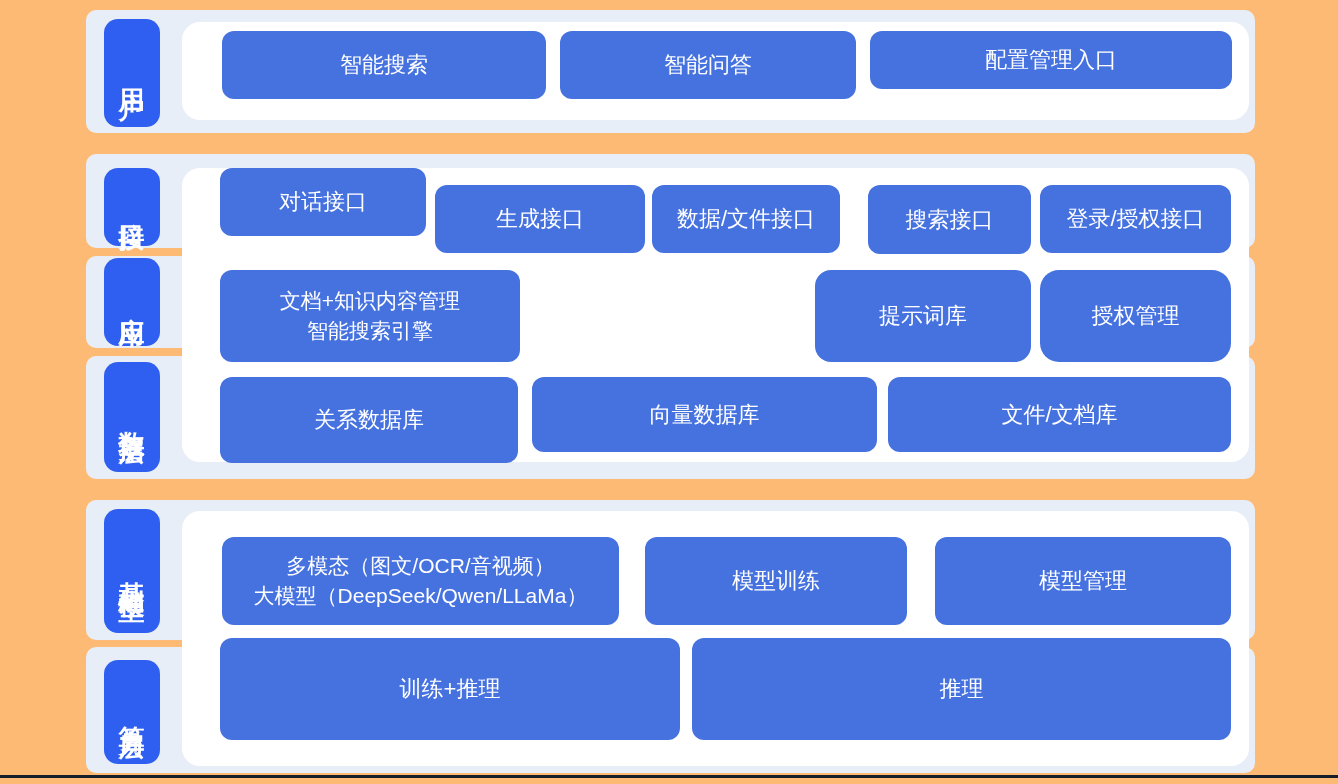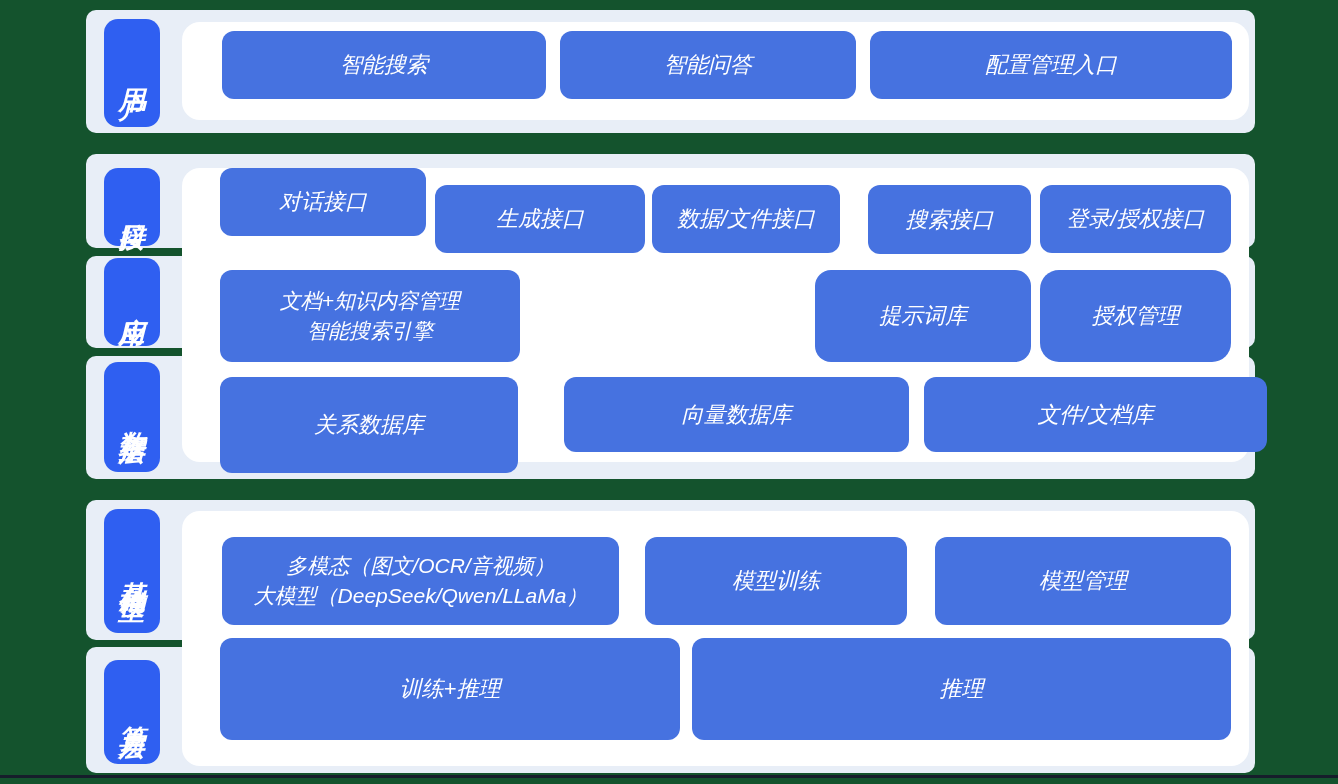--- a/index.html
+++ b/index.html
@@ -2,21 +2,21 @@
 <html><head>
 <meta charset="utf-8">
 <style>
   html,body{margin:0;padding:0;}
   body{
     width:1338px;height:784px;
     background:#ffffff;
     font-family:"Liberation Sans","DejaVu Sans",sans-serif;
     overflow:hidden;
   }
-  .canvas{position:relative;width:1338px;height:784px;background:#14532d;font-style:italic;}
+  .canvas{position:relative;width:1338px;height:784px;background:#fdba74;}
 
   
   .strip{
     position:absolute;left:86px;width:1169px;
     background:#e8eef7;border-radius:10px;
   }
 
   
   .panel{
     position:absolute;left:182px;width:1067px;
@@ -55,21 +55,21 @@
 
 <div class="canvas">
 
   <div class="strip" style="top:10px;height:123px;"></div>
   <div class="panel" style="top:22px;height:98px;"></div>
   <div class="vlabel" style="top:19px;height:108px;">
     <span class="vtext">用户</span>
   </div>
   <div class="box" style="left:222px;top:31px;width:324px;height:68px;">智能搜索</div>
   <div class="box" style="left:560px;top:31px;width:296px;height:68px;">智能问答</div>
-  <div class="box" style="left:870px;top:31px;width:362px;height:68px;">配置管理入口</div>
+  <div class="box" style="left:870px;top:31px;width:362px;height:58px;">配置管理入口</div>
 
   <div class="strip" style="top:154px;height:94px;"></div>
   <div class="strip" style="top:256px;height:92px;"></div>
   <div class="strip" style="top:356px;height:123px;"></div>
   <div class="panel" style="top:168px;height:294px;"></div>
 
   <div class="vlabel" style="top:168px;height:78px;">
     <span class="vtext">接口</span>
   </div>
   <div class="vlabel" style="top:258px;height:88px;">
@@ -87,23 +87,23 @@
 
   <div class="box" style="left:220px;top:270px;width:300px;height:92px;">
     <div class="lines">
       <span>文档+知识内容管理</span>
       <span>智能搜索引擎</span>
     </div>
   </div>
   <div class="box" style="left:815px;top:270px;width:216px;height:92px;border-radius:16px;">提示词库</div>
   <div class="box" style="left:1040px;top:270px;width:191px;height:92px;border-radius:19px;">授权管理</div>
 
-  <div class="box" style="left:220px;top:377px;width:298px;height:96px;">关系数据库</div>
-  <div class="box" style="left:564px;top:377px;width:345px;height:75px;">向量数据库</div>
-  <div class="box" style="left:888px;top:377px;width:343px;height:75px;margin-left:36px;">文件/文档库</div>
+  <div class="box" style="left:220px;top:377px;width:298px;height:86px;">关系数据库</div>
+  <div class="box" style="left:532px;top:377px;width:345px;height:75px;">向量数据库</div>
+  <div class="box" style="left:888px;top:377px;width:343px;height:75px;">文件/文档库</div>
 
   <div class="strip" style="top:500px;height:140px;"></div>
   <div class="strip" style="top:647px;height:126px;"></div>
   <div class="panel" style="top:511px;height:255px;"></div>
 
   <div class="vlabel" style="top:509px;height:124px;">
     <span class="vtext">基础模型</span>
   </div>
   <div class="vlabel" style="top:660px;height:104px;">
     <span class="vtext">算力层</span>

